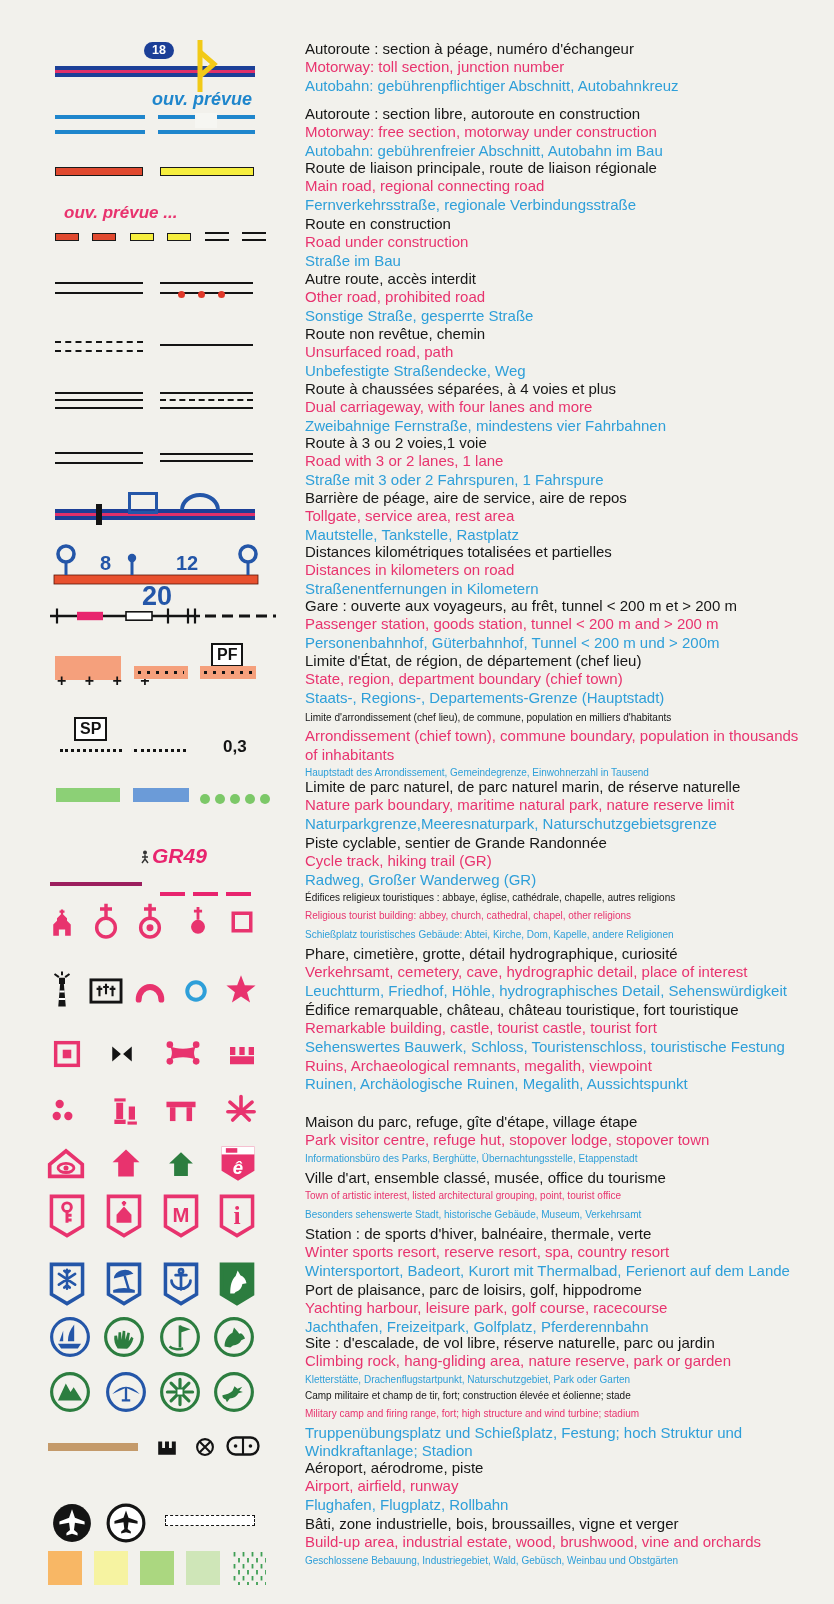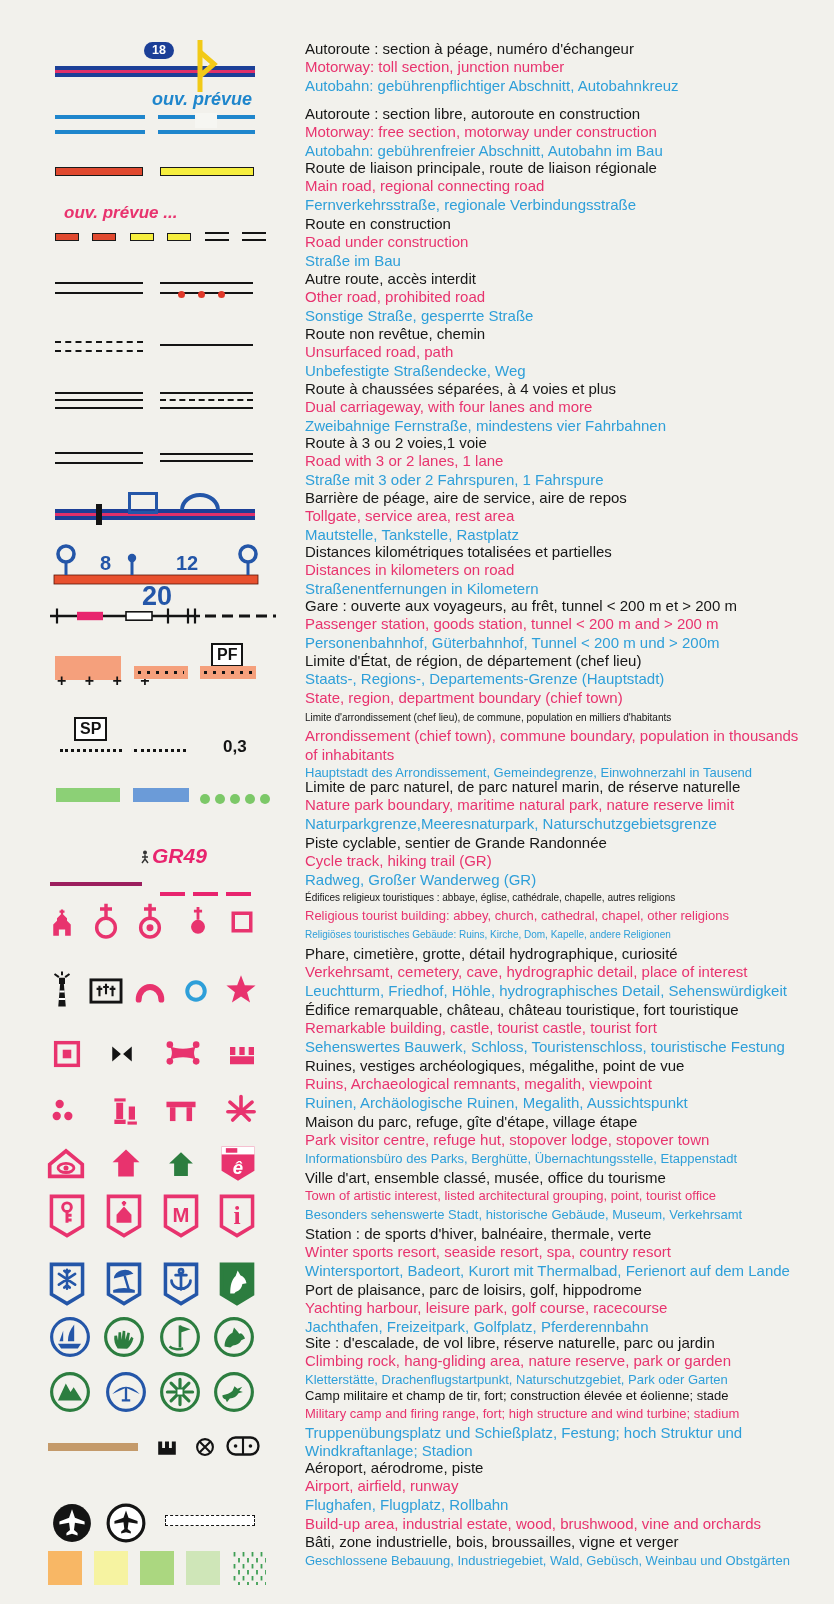--- a/index.html
+++ b/index.html
@@ -2,21 +2,21 @@
 <html><head>
 <meta charset="utf-8">
 <style>
   html,body{margin:0;padding:0;}
   body{font-family:"Liberation Sans", sans-serif; background:#e9e9e4;}
   .page{position:relative;width:834px;height:1604px;background:#f2f1ec;overflow:hidden;}
   .row{position:absolute;left:0;width:834px;}
   .sym{position:absolute;left:0;top:0;width:305px;height:100%;}
   .txt{position:absolute;left:305px;top:0;width:526px;}
   .t{font-size:15px;line-height:18.4px;white-space:nowrap;}
-  .t14{font-size:13px;}
+  .t14{font-size:10px;}
   .t13{font-size:10px;}
   .wrapln{white-space:pre-line;}
   .fr{color:#161616;}
   .en{color:#e8336e;}
   .de{color:#2e9fd9;}
   .abs{position:absolute;}
   
   .band{position:absolute;height:11px;background:#1c3f97;}
   .band i{position:absolute;left:0;right:0;top:4px;height:2.6px;background:#e0306a;display:block;}
   .bluedbl{position:absolute;height:11px;border-top:4px solid #1f86cc;border-bottom:4px solid #1f86cc;}
@@ -234,22 +234,22 @@
     <div class="bstrip" style="left:134px;top:14px;width:54px;height:13px">
           <span></span>
         </div>
     <span class="boxlab" style="left:211px;top:-9px">PF</span>
     <div class="bstrip" style="left:200px;top:14px;width:56px;height:13px">
           <span></span>
         </div>
   </div>
   <div class="txt">
         <div class="t fr">Limite d'État, de région, de département (chef lieu)</div>
+        <div class="t en">State, region, department boundary (chief town)</div>
         <div class="t de">Staats-, Regions-, Departements-Grenze (Hauptstadt)</div>
-        <div class="t en">State, region, department boundary (chief town)</div>
       </div>
 </div>
 
 <div class="row" style="top:709px">
   <div class="sym">
     <span class="boxlab" style="left:74px;top:8px">SP</span>
     <div class="dotted" style="left:60px;top:40px;width:62px"></div>
     <div class="dotted" style="left:134px;top:40px;width:52px"></div>
     <span class="num" style="left:223px;top:28px">0,3</span>
   </div>
@@ -328,21 +328,21 @@
     </span>
     <span class="ic" style="left:224px;top:12px;width:36px;height:42px">
       <svg width="30" height="34" viewBox="0 0 24 24">
             <rect x="5" y="5" width="14" height="14" fill="none" stroke="#e8336e" stroke-width="2.8"></rect>
           </svg>
     </span>
   </div>
   <div class="txt">
         <div class="t fr t13">Édifices religieux touristiques : abbaye, église, cathédrale, chapelle, autres religions</div>
         <div class="t en t14">Religious tourist building: abbey, church, cathedral, chapel, other religions</div>
-        <div class="t de t13">Religiöses touristisches Gebäude: Ruins, Kirche, Dom, Kapelle, andere Religionen</div>
+        <div class="t de t13">Schießplatz touristisches Gebäude: Abtei, Kirche, Dom, Kapelle, andere Religionen</div>
       </div>
 </div>
 
 <div class="row" style="top:945px">
   <div class="sym">
     <span class="ic" style="left:44px;top:22px;width:36px;height:44px">
       <svg width="30" height="42" viewBox="0 0 24 32">
             <g fill="#141414">
               <path d="M9 30 L10.5 12 h3 L15 30 z"></path>
               <rect x="9.6" y="7" width="4.8" height="5"></rect>
@@ -454,21 +454,20 @@
     </span>
     <span class="ic" style="left:220px;top:32px;width:42px;height:40px">
       <svg width="36" height="34" viewBox="0 0 26 24">
             <g stroke="#e8336e" stroke-width="2.6" stroke-linecap="round">
               <path d="M13 14 V3 M13 14 L5 7 M13 14 L21 7 M13 14 H3.5 M13 14 H22.5 M13 14 L7 20 M13 14 L19 20"></path>
             </g>
           </svg>
     </span>
   </div>
   <div class="txt">
-        <div class="t fr">Ruines, vestiges archéologiques, mégalithe, point de vue</div>
         <div class="t en">Ruins, Archaeological remnants, megalith, viewpoint</div>
         <div class="t de">Ruinen, Archäologische Ruinen, Megalith, Aussichtspunkt</div>
       </div>
 </div>
 
 <div class="row" style="top:1113px">
   <div class="sym">
     <span class="ic" style="left:44px;top:30px;width:44px;height:40px">
       <svg width="40" height="34" viewBox="0 0 28 24">
             <path d="M2.5 13 L14 3.5 25.5 13 V21.5 H2.5 z" fill="none" stroke="#e8336e" stroke-width="2.6"></path>
@@ -567,21 +566,21 @@
     </span>
     <span class="ic" style="left:216px;top:34px;width:42px;height:50px">
       <svg width="38" height="46" viewBox="0 0 28 34">
             <path d="M2.5 2.5 h23 v22 L14 31.5 2.5 24.5 z" fill="#2c7d3f" stroke="#2c7d3f" stroke-width="2.6"></path>
             <path d="M9 24 c0-6 1-10 4-13 l1.5-4 2 3.5 c2.5 1 4 3 4.5 6 l-3 .5 c-.5 3-2 5-5 6 l-1 1 z" fill="#fff"></path>
           </svg>
     </span>
   </div>
   <div class="txt">
         <div class="t fr">Station : de sports d'hiver, balnéaire, thermale, verte</div>
-        <div class="t en">Winter sports resort, seaside resort, spa, country resort</div>
+        <div class="t en">Winter sports resort, reserve resort, spa, country resort</div>
         <div class="t de">Wintersportort, Badeort, Kurort mit Thermalbad, Ferienort auf dem Lande</div>
       </div>
 </div>
 
 <div class="row" style="top:1281px">
   <div class="sym">
     <span class="ic" style="left:48px;top:34px;width:44px;height:44px">
       <svg width="42" height="42" viewBox="0 0 40 40">
             <circle cx="20" cy="20" r="17.5" fill="none" stroke="#2456a8" stroke-width="3"></circle>
             <path d="M24 8 C20 13 18 18 18 24 H24 z" fill="#2456a8"></path>
@@ -721,19 +720,19 @@
             <defs>
               <pattern id="vy" width="9" height="12" patternUnits="userSpaceOnUse">
                 <path d="M2.5 1 v4.5 M7 7 v4.5" stroke="#3f9f55" stroke-width="1.8"></path>
               </pattern>
             </defs>
             <rect width="34" height="34" fill="url(#vy)"></rect>
           </svg>
     </span>
   </div>
   <div class="txt">
+        <div class="t fr">Bâti, zone industrielle, bois, broussailles, vigne et verger</div>
         <div class="t en">Build-up area, industrial estate, wood, brushwood, vine and orchards</div>
-        <div class="t fr">Bâti, zone industrielle, bois, broussailles, vigne et verger</div>
         <div class="t de t14">Geschlossene Bebauung, Industriegebiet, Wald, Gebüsch, Weinbau und Obstgärten</div>
       </div>
 </div>
 
 </div>
 
 </body></html>

